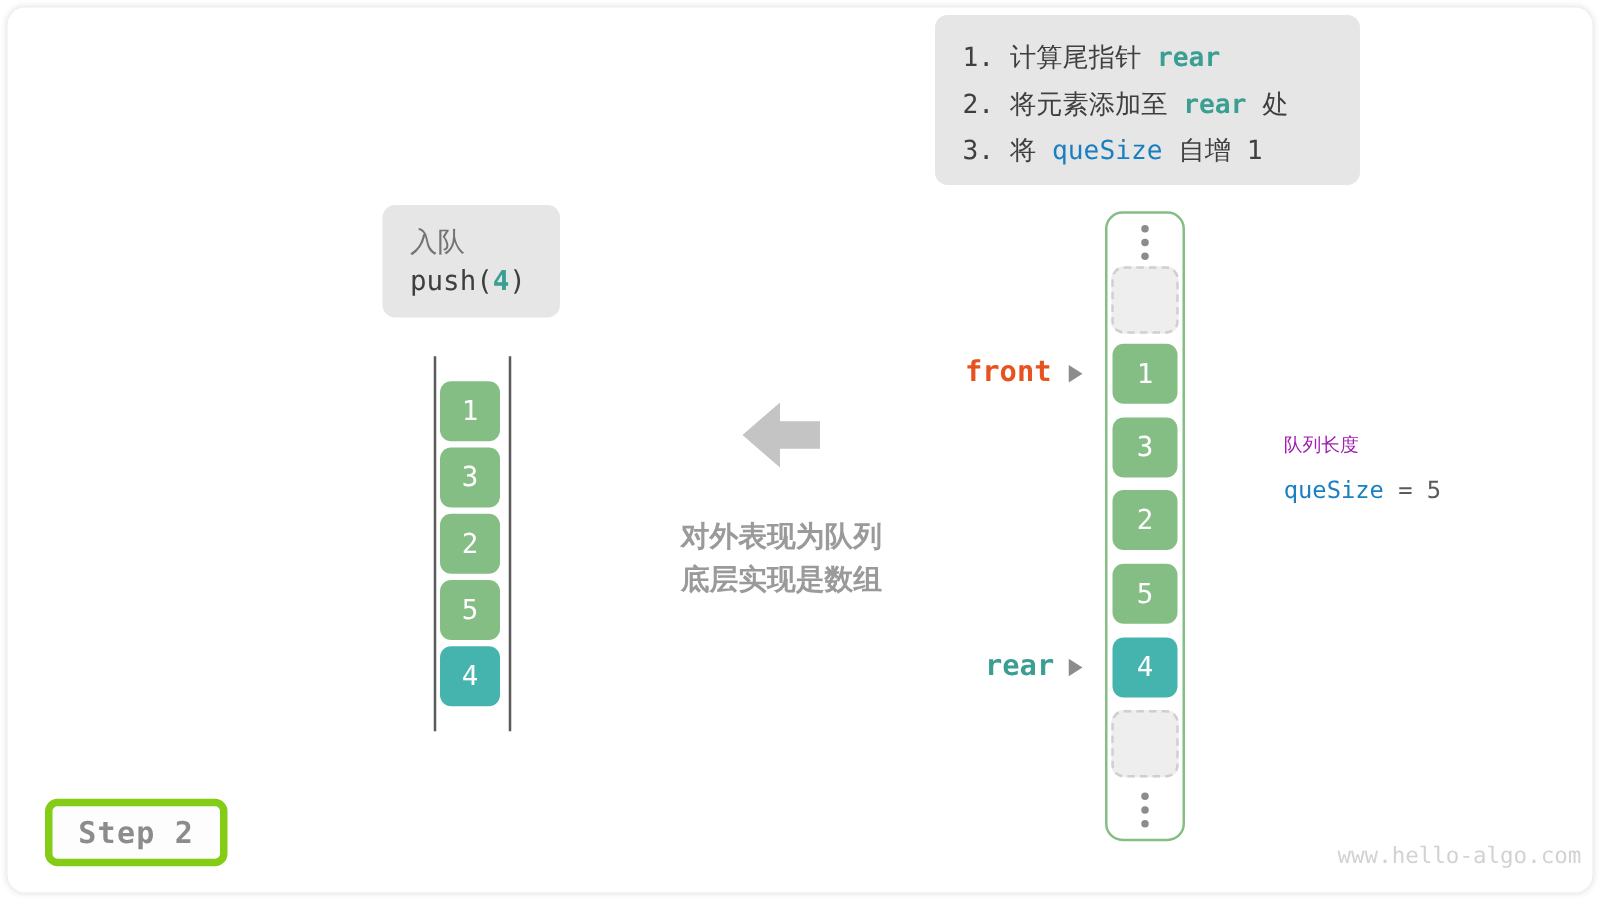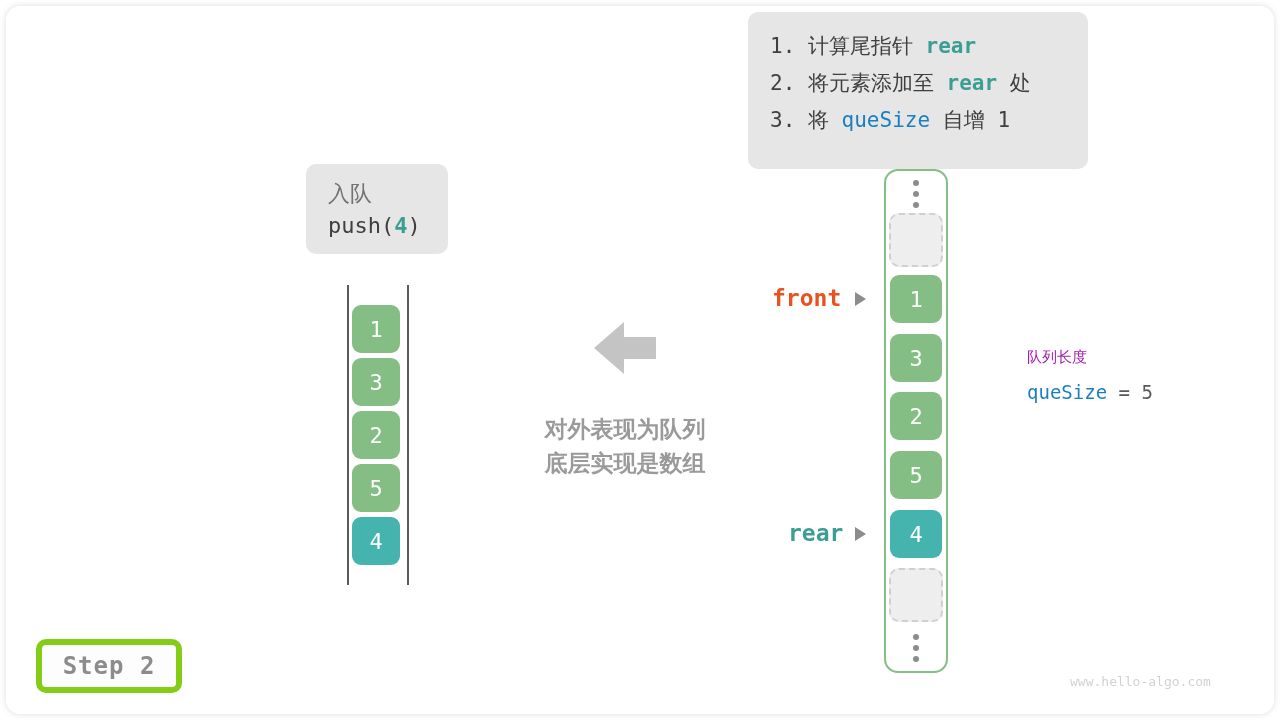--- a/index.html
+++ b/index.html
@@ -33,21 +33,21 @@
 
   
   .instr-box {
     position: absolute;
     left: 748px;
     top: 12px;
     width: 340px;
     box-sizing: border-box;
     background: #e6e6e6;
     border-radius: 10px;
-    padding: 16px 22px 30px 22px;
+    padding: 16px 22px 9px 22px;
   }
   .instr-line {
     font-family: "DejaVu Sans Mono", "Liberation Mono", monospace;
     font-size: 21px;
     line-height: 37px;
     color: #3f3f3f;
     white-space: pre;
   }
   .kw-teal { color: #3a9e93; font-weight: bold; }
   .kw-blue { color: #1a7fc1; font-weight: normal; }
@@ -223,21 +223,21 @@
     color: #8c8c8c;
     letter-spacing: 1px;
   }
 
   
   .watermark {
     position: absolute;
     left: 1070px;
     top: 674px;
     font-family: "DejaVu Sans Mono", "Liberation Mono", monospace;
-    font-size: 13px;
+    font-size: 18px;
     color: #d2d2d2;
   }
 </style>
 </head>
 <body>
 
 <div id="canvas">
   <div class="card"></div>
 
   <div class="instr-box">

